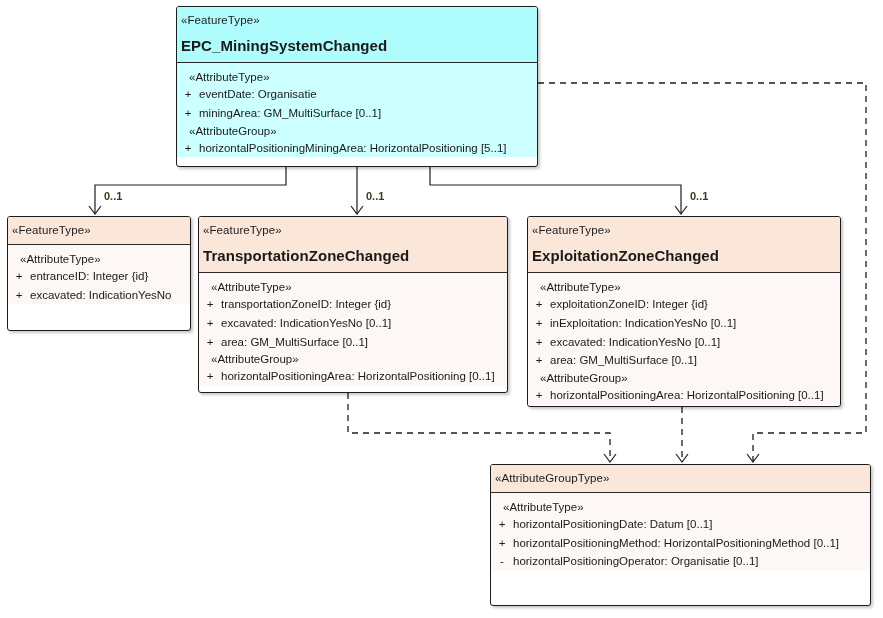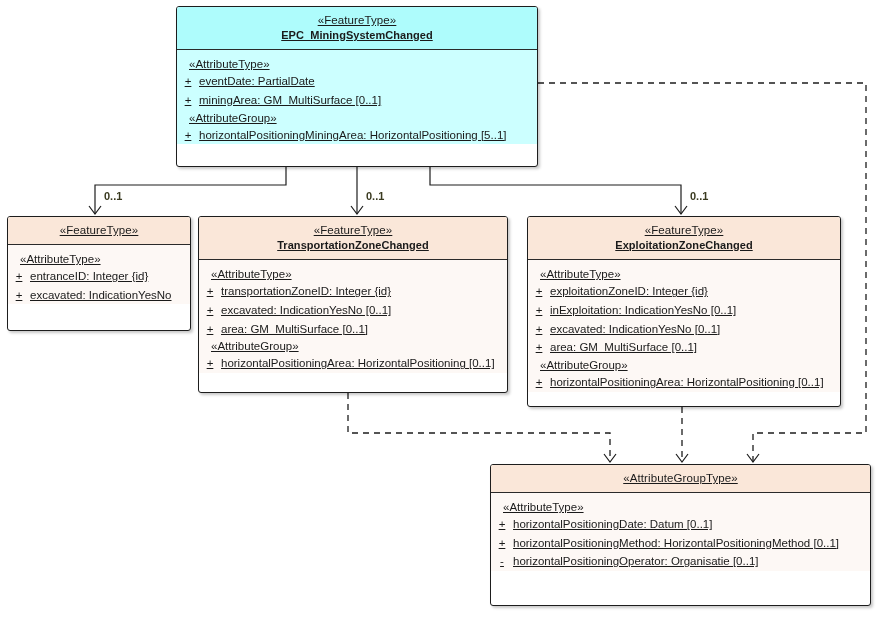--- a/index.html
+++ b/index.html
@@ -35,41 +35,39 @@
     box-sizing: border-box;
     border: 1px solid #2a2a2a;
     border-radius: 3px;
     box-shadow: 2px 2px 3px rgba(0,0,0,0.22);
     overflow: hidden;
     background: #ffffff;
   }
   .uml-head {
     box-sizing: border-box;
     border-bottom: 1px solid #2a2a2a;
-    text-align: center;
+    text-align: left;
     padding: 6px 4px 7px 4px;
     line-height: 1.22;
-    text-decoration: underline;
   }
   .stereo {
     display: block;
     font-size: 11.5px;
     letter-spacing: 0.1px;
   }
   .cname {
     display: block;
-    font-size: 11px;
+    font-size: 15px;
     font-weight: bold;
     letter-spacing: 0.05px;
-    margin-top: 2px;
+    margin-top: 10px;
   }
   .uml-body {
     box-sizing: border-box;
     padding: 6px 0 0 0;
-    text-decoration: underline;
   }
   .grp-label {
     font-size: 11.5px;
     padding: 2px 0 2px 12px;
     white-space: nowrap;
   }
   .attr {
     display: flex;
     font-size: 11.5px;
     padding: 1px 0 1px 0;
@@ -143,21 +141,21 @@
 
   <div class="uml-class theme-cyan" style="left:176px; top:6px; width:362px; height:161px;">
     <div class="uml-head">
       <span class="stereo">«FeatureType»</span>
       <span class="cname">EPC_MiningSystemChanged</span>
     </div>
     <div class="uml-body">
       <div class="grp-label">«AttributeType»</div>
       <div class="attr">
         <span class="vis">+</span>
-        <span class="atext">eventDate: PartialDate</span>
+        <span class="atext">eventDate: Organisatie</span>
       </div>
       <div class="attr">
         <span class="vis">+</span>
         <span class="atext">miningArea: GM_MultiSurface [0..1]</span>
       </div>
       <div class="grp-label">«AttributeGroup»</div>
       <div class="attr">
         <span class="vis">+</span>
         <span class="atext">horizontalPositioningMiningArea: HorizontalPositioning [5..1]</span>
       </div>

